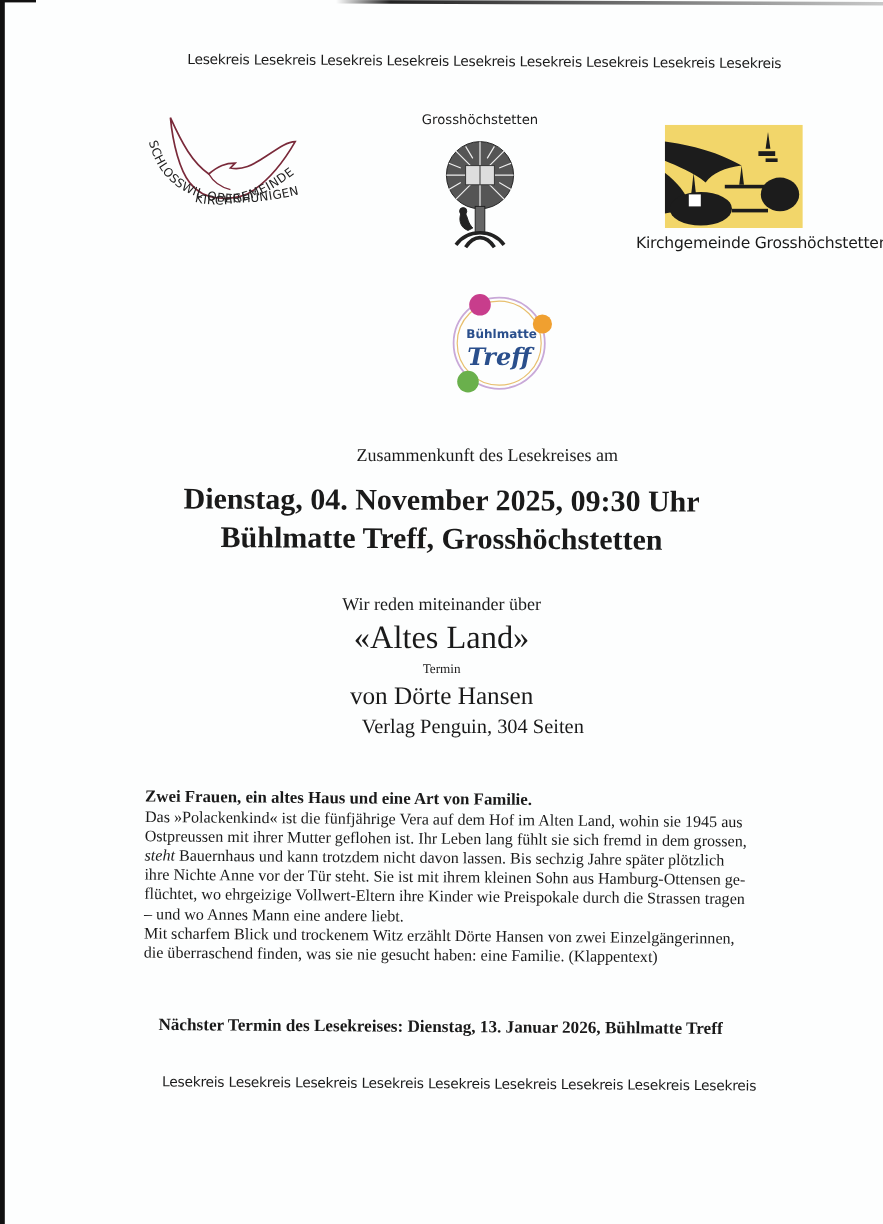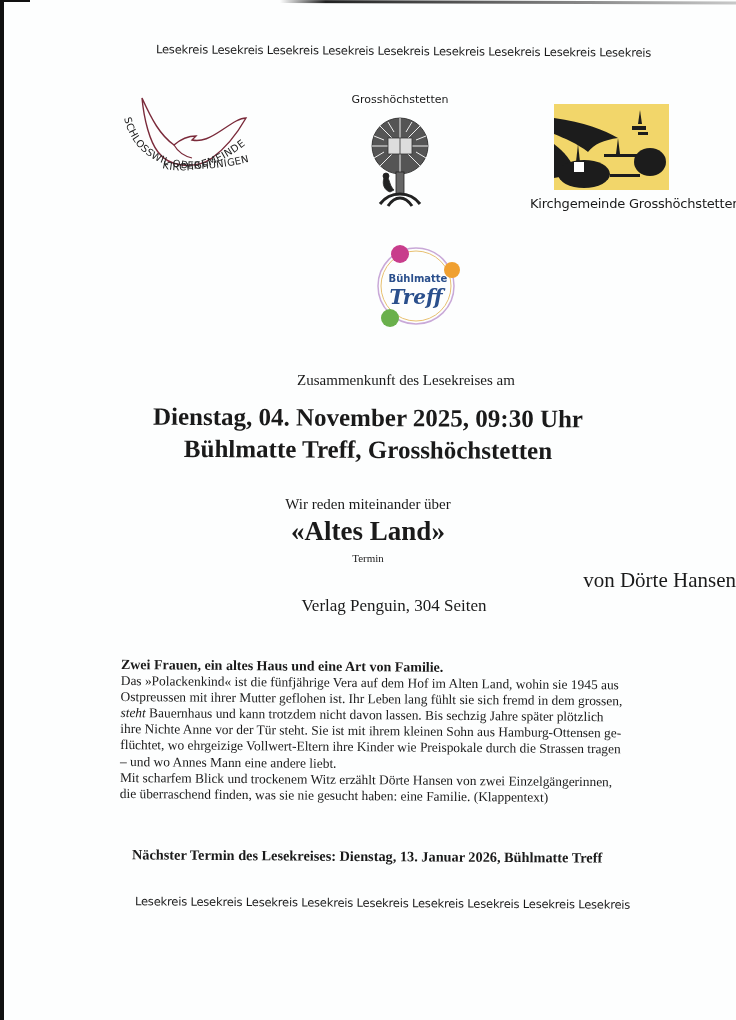--- a/index.html
+++ b/index.html
@@ -23,23 +23,23 @@
     .logo-kg { position: absolute; left: 514px; top: 104px; width: 200px; height: 112px; }
     .kg-img { position: absolute; left: 40px; top: 0; width: 115px; height: 86px; }
     .kg-label { position: absolute; left: 4px; top: 92px; font-family: "DejaVu Sans", sans-serif; font-size: 13px; letter-spacing: -0.2px; white-space: nowrap; margin-left: 12px; }
     .logo-treff { position: absolute; left: 370px; top: 240px; width: 95px; height: 92px; }
 
     .center { position: absolute; left: 0; width: 736px; text-align: center; white-space: nowrap; }
     .intro { top: 372px; font-size: 15px; padding-left: 38px; }
     .date { top: 404px; font-size: 25px; font-weight: bold; transform: rotate(0.35deg); }
     .place { top: 436px; font-size: 25px; font-weight: bold; transform: rotate(0.35deg); }
     .talk { top: 480px; font-size: 15px; margin-top: 16px; }
-    .book-title { top: 516px; font-size: 27px; font-weight: bold; }
+    .book-title { top: 516px; font-size: 27px; font-weight: normal; }
     .genre { top: 552px; font-size: 11px; }
-    .author { top: 568px; font-size: 21px; text-align: right; }
+    .author { top: 568px; font-size: 21px; }
     .publisher { top: 596px; font-size: 17px; margin-left: 26px; }
 
     .desc { position: absolute; left: 121px; top: 657px; width: 540px; font-size: 13.4px; line-height: 16.1px; transform: rotate(0.5deg); transform-origin: left top; }
     .desc p { margin: 0; white-space: nowrap; }
     .desc .lead { font-weight: bold; font-size: 14px; }
     .desc em { font-style: italic; }
 
     .next { position: absolute; left: 132px; top: 848px; font-size: 14.3px; font-weight: bold; white-space: nowrap; transform: rotate(0.4deg); }
   </style>
 </head>

